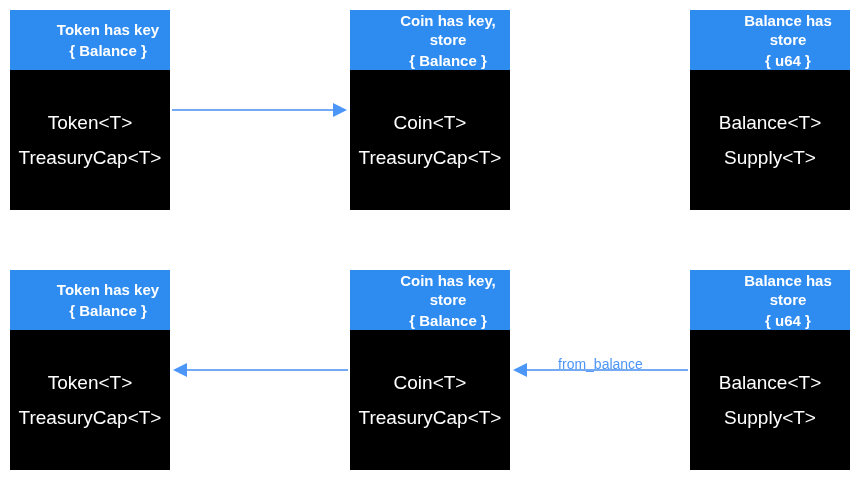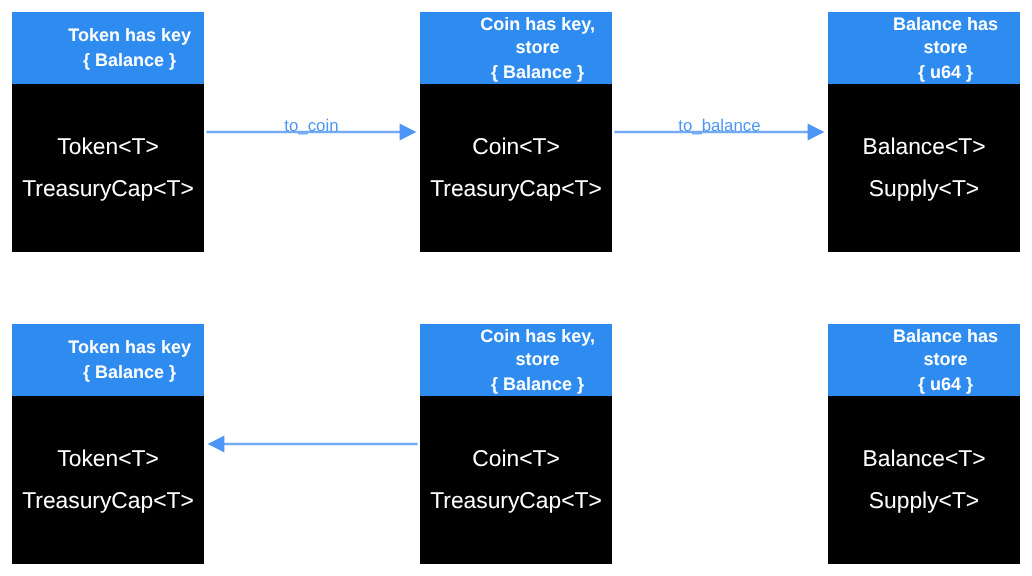--- a/index.html
+++ b/index.html
@@ -136,28 +136,22 @@
     </div>
     <div class="box-body">
       <div>Balance&lt;T&gt;</div>
       <div>Supply&lt;T&gt;</div>
     </div>
   </div>
 
   <div class="arrow arrow-right a0">
     <div class="arrow-line"></div>
     <div class="arrow-head"></div>
-    <span class="arrow-label">to_coin</span>
   </div>
 
-  <div class="arrow arrow-right a1">
-    <div class="arrow-line"></div>
-    <div class="arrow-head"></div>
-    <span class="arrow-label">to_balance</span>
-  </div>
 
   <div class="box r1c0">
     <div class="box-header">
       <div>Token has key</div>
       <div>{ Balance }</div>
     </div>
     <div class="box-body">
       <div>Token&lt;T&gt;</div>
       <div>TreasuryCap&lt;T&gt;</div>
     </div>
@@ -183,14 +177,19 @@
       <div>Balance&lt;T&gt;</div>
       <div>Supply&lt;T&gt;</div>
     </div>
   </div>
 
   <div class="arrow arrow-left a2">
     <div class="arrow-line"></div>
     <div class="arrow-head"></div>
   </div>
 
+  <div class="arrow arrow-left a3">
+    <div class="arrow-line"></div>
+    <div class="arrow-head"></div>
+    <span class="arrow-label">from_balance</span>
+  </div>
 
 </div>
 
 </body></html>

